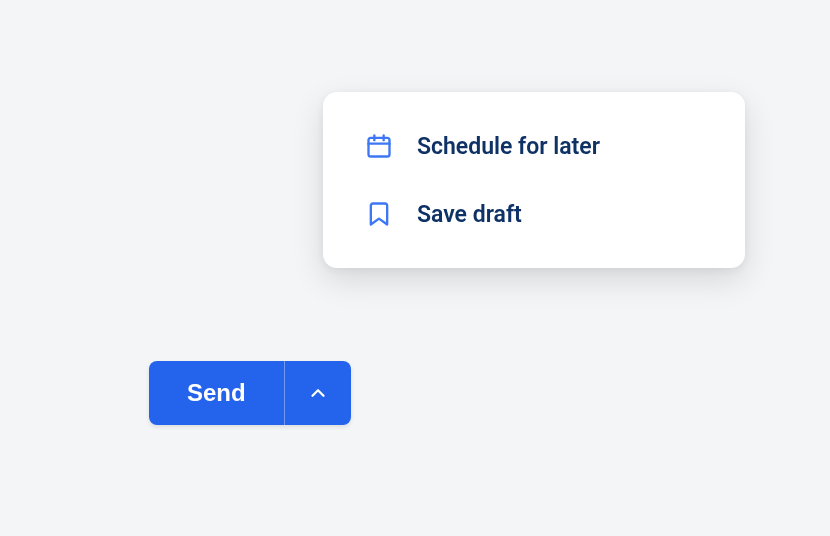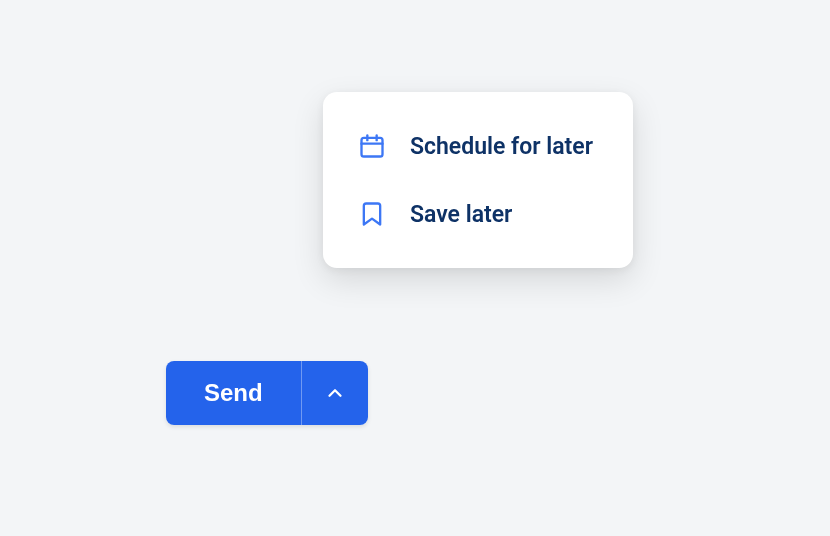--- a/index.html
+++ b/index.html
@@ -18,21 +18,20 @@
     }
     
     .split-button {
       position: absolute;
       left: 149px;
       top: 361px;
       display: flex;
       border-radius: 8px;
       overflow: hidden;
       box-shadow: 0 2px 4px rgba(0,0,0,0.1);
-      margin-left: 17px;
     }
     
     .send-btn {
       background: #2463eb;
       color: white;
       font-size: 24px;
       font-weight: 600;
       padding: 18px 38px;
       border: none;
       cursor: pointer;
@@ -59,25 +58,25 @@
       stroke-width: 2.5;
       fill: none;
       stroke-linecap: round;
       stroke-linejoin: round;
     }
     
     .dropdown-menu {
       position: absolute;
       left: 323px;
       top: 92px;
-      width: 310px;
+      width: 422px;
       background: white;
       border-radius: 14px;
       box-shadow: 0 12px 32px rgba(0,0,0,0.12), 0 2px 8px rgba(0,0,0,0.06);
-      padding: 20px 1px;
+      padding: 20px 8px;
     }
     
     .menu-item {
       display: flex;
       align-items: center;
       padding: 20px 34px;
       cursor: pointer;
       gap: 24px;
     }
     
@@ -119,15 +118,15 @@
       <line x1="8" y1="3" x2="8" y2="7"></line>
       <line x1="16" y1="3" x2="16" y2="7"></line>
       <line x1="3" y1="10" x2="21" y2="10"></line>
     </svg>
     <span class="menu-label">Schedule for later</span>
   </div>
   <div class="menu-item">
     <svg class="menu-icon" viewBox="0 0 24 24">
       <path d="M19 21l-7-5-7 5V5a2 2 0 0 1 2-2h10a2 2 0 0 1 2 2z"></path>
     </svg>
-    <span class="menu-label">Save later</span>
+    <span class="menu-label">Save draft</span>
   </div>
 </div>
 
 </body></html>

